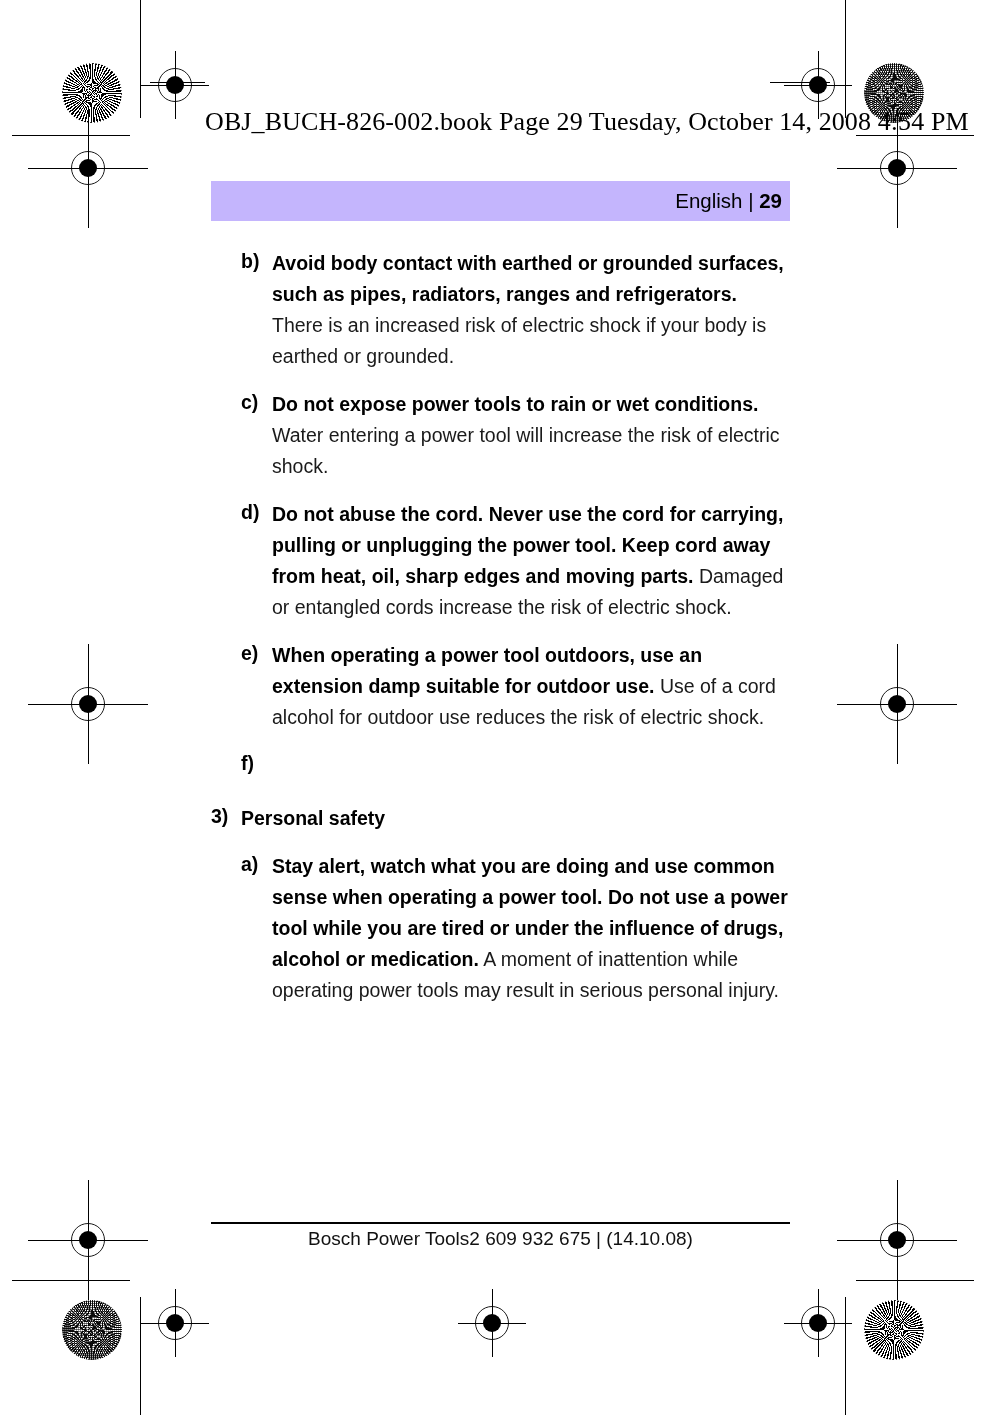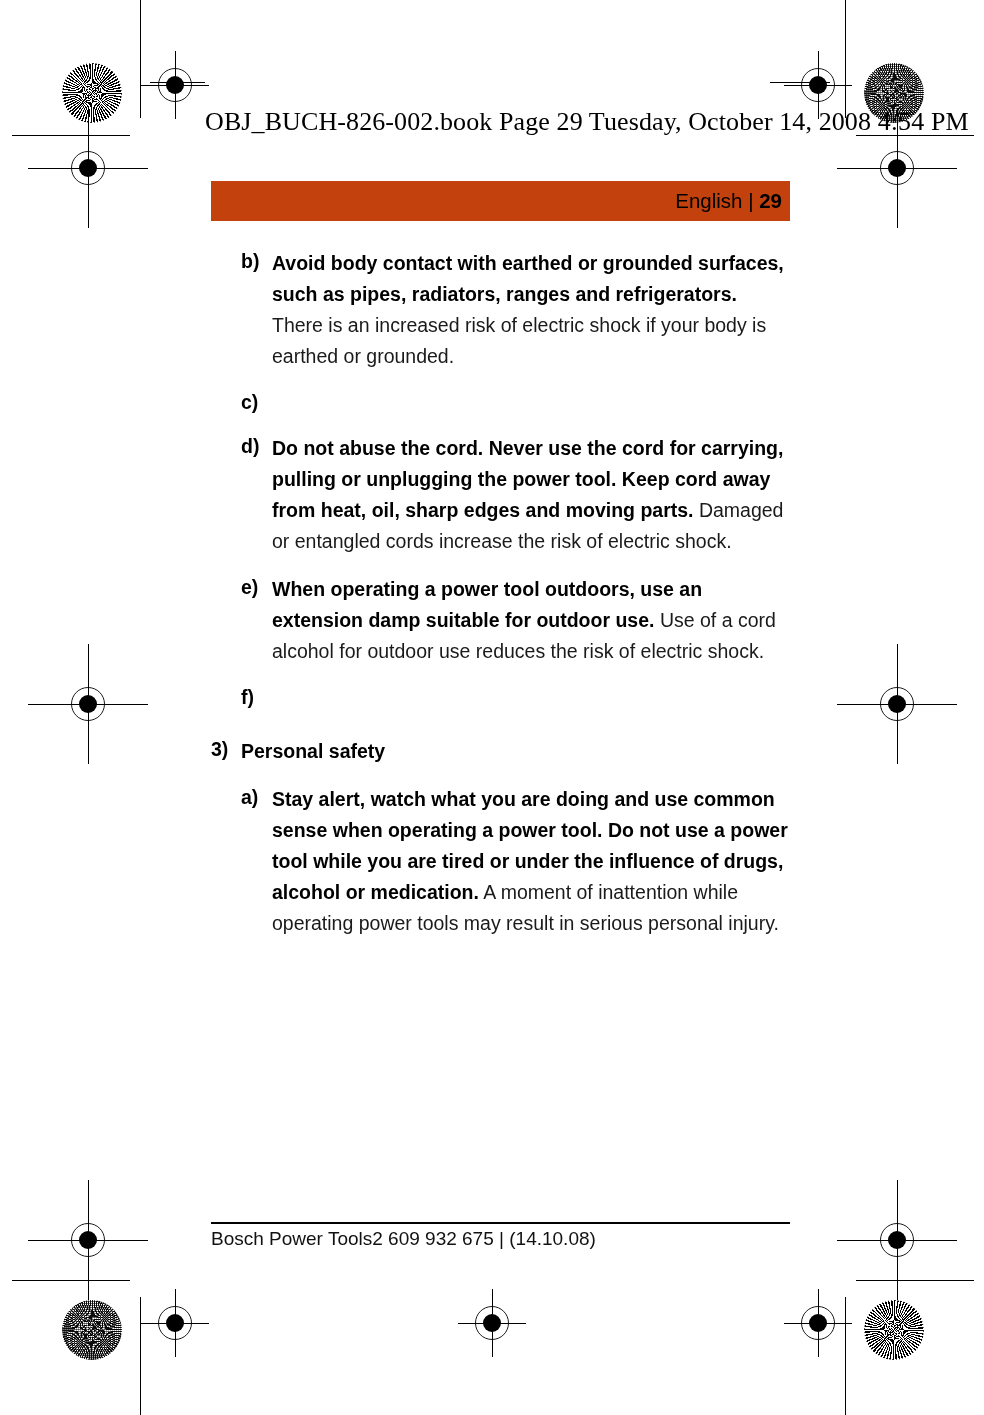--- a/index.html
+++ b/index.html
@@ -118,21 +118,21 @@
     background: #000;
   }
 
   
   .page-header-band {
     position: absolute;
     left: 211px;
     top: 181px;
     width: 579px;
     height: 40px;
-    background: #c2410c;
+    background: #c4b5fd;
   }
   .page-header-text {
     position: absolute;
     right: 8px;
     top: 50%;
     transform: translateY(-52%);
     font-size: 20.5px;
     color: #000;
     white-space: nowrap;
   }
@@ -189,21 +189,21 @@
     width: 579px;
     height: 2px;
     background: #000;
   }
   .footer {
     position: absolute;
     left: 211px;
     top: 1228px;
     width: 579px;
     display: flex;
-    justify-content: flex-start;
+    justify-content: center;
     align-items: baseline;
     font-size: 19px;
     color: #111;
     white-space: nowrap;
   }
 </style>
 </head>
 <body>
 
 <div class="marks">
@@ -304,20 +304,21 @@
 </div>
 
 <div class="content">
   <div id="items-host">
       <div class="list-item item-letter">
         <span class="marker">b)</span>
         <span class="body"><b>Avoid body contact with earthed or grounded surfaces, such as pipes, radiators, ranges and refrigerators.</b><span> There is an increased risk of electric shock if your body is earthed or grounded.</span></span>
       </div>
       <div class="list-item item-letter">
         <span class="marker">c)</span>
+        <span class="body"><b>Do not expose power tools to rain or wet conditions.</b><span> Water entering a power tool will increase the risk of electric shock.</span></span>
       </div>
       <div class="list-item item-letter">
         <span class="marker">d)</span>
         <span class="body"><b>Do not abuse the cord. Never use the cord for carrying, pulling or unplugging the power tool. Keep cord away from heat, oil, sharp edges and moving parts.</b><span> Damaged or entangled cords increase the risk of electric shock.</span></span>
       </div>
       <div class="list-item item-letter">
         <span class="marker">e)</span>
         <span class="body"><b>When operating a power tool outdoors, use an extension damp suitable for outdoor use.</b><span> Use of a cord alcohol for outdoor use reduces the risk of electric shock.</span></span>
       </div>
       <div class="list-item item-letter">

